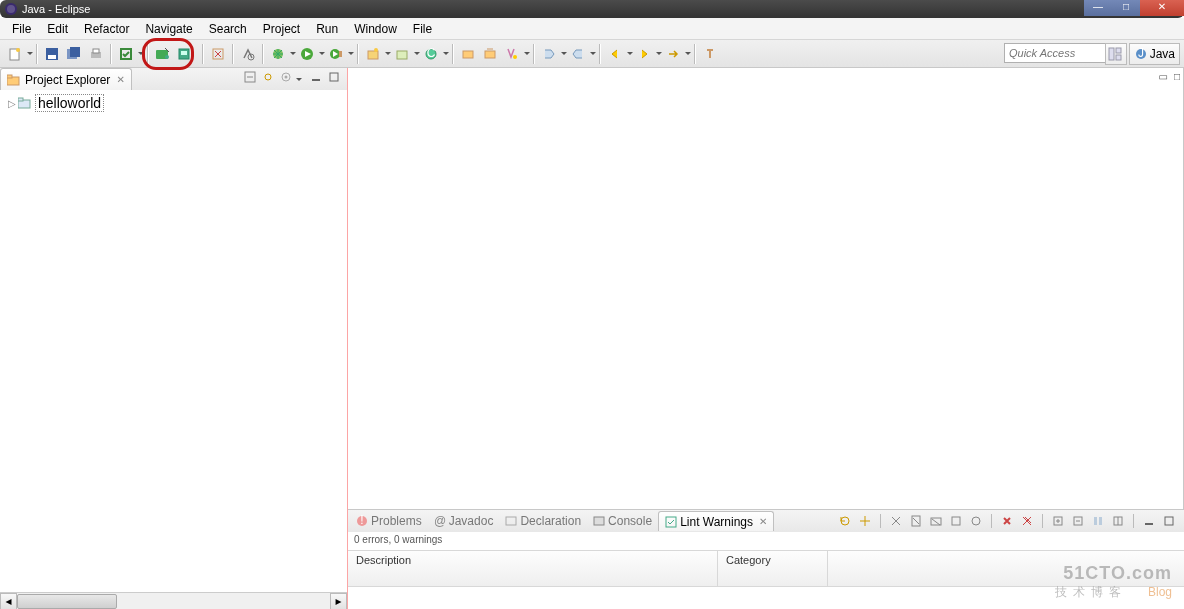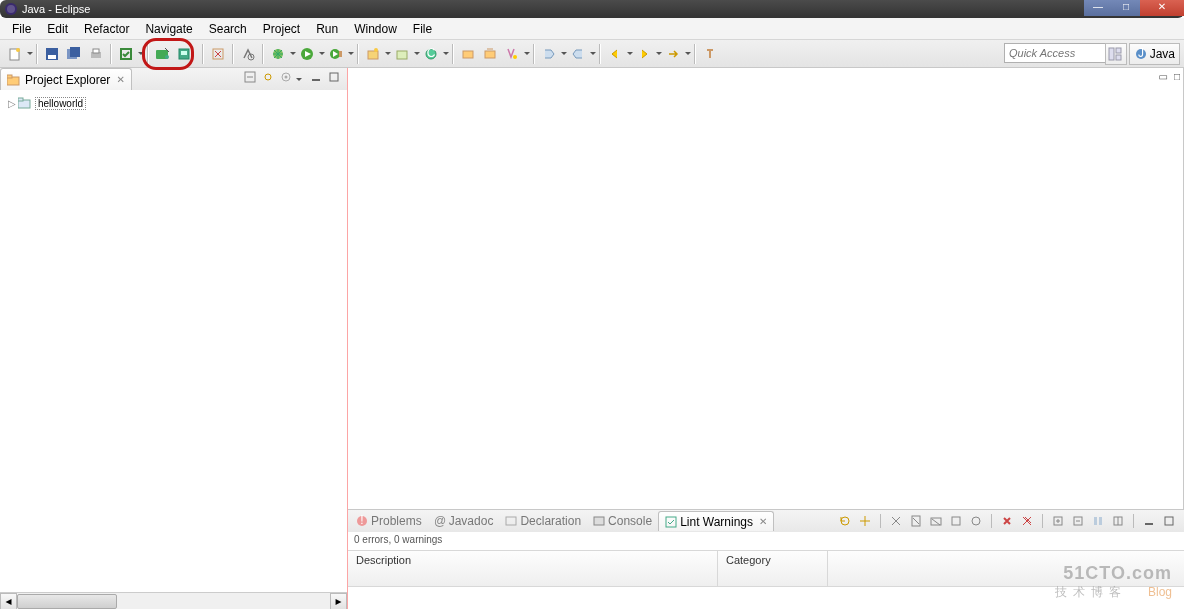--- a/index.html
+++ b/index.html
@@ -37,21 +37,21 @@
 .workarea { position:absolute; top:68px; left:0; right:0; bottom:0; display:flex; }
 .sidebar { width:348px; background:#fff; border-right:1px solid #fca5a5; display:flex; flex-direction:column; position:relative; }
 .viewtab-row { height:22px; background:linear-gradient(#f4f4f4,#e8e8e8); display:flex; align-items:center; }
 .viewtab { height:22px; padding:0 6px; display:flex; align-items:center; background:linear-gradient(#fff,#f3f3f3); border:1px solid #c0c0c0; border-bottom:none; border-top-left-radius:3px; border-top-right-radius:3px; font-size:11px; }
 .viewtab .closex { margin-left:6px; color:#888; font-size:10px; }
 .viewtab-toolbar { margin-left:auto; display:flex; padding-right:4px; }
 .viewtab-toolbar .tbtn { width:16px; height:16px; }
 .tree { flex:1; padding:4px; background:#fff; overflow:auto; }
 .tree-row { display:flex; align-items:center; height:18px; padding-left:4px; }
 .tree-row .arrow { width:10px; color:#888; font-size:10px; }
-.tree-row .label { padding:0 2px; border:1px dotted #888; font-size:10px; }
+.tree-row .label { padding:0 2px; border:1px dotted #888; font-size:14px; }
 .sidebar-hscroll { height:17px; background:#f0f0f0; border-top:1px solid #ccc; display:flex; align-items:center; }
 .sidebar-hscroll .sbtn { width:17px; height:17px; display:flex; align-items:center; justify-content:center; background:linear-gradient(#f8f8f8,#e2e2e2); border:1px solid #bbb; }
 .sidebar-hscroll .track { flex:1; height:17px; position:relative; }
 .sidebar-hscroll .thumb { position:absolute; left:0; width:100px; height:15px; top:1px; background:linear-gradient(#e8e8e8,#cfcfcf); border:1px solid #aaa; border-radius:2px; }
 
 
 .editorarea { flex:1; display:flex; flex-direction:column; position:relative; }
 .editor-blank { flex:1; background:#fff; border-right:1px solid #c8c8c8; border-left:1px solid #fff; }
 .minmax-editor { position:absolute; right:4px; top:3px; display:flex; gap:6px; }
 .minmax-editor span { font-size:10px; color:#555; }

